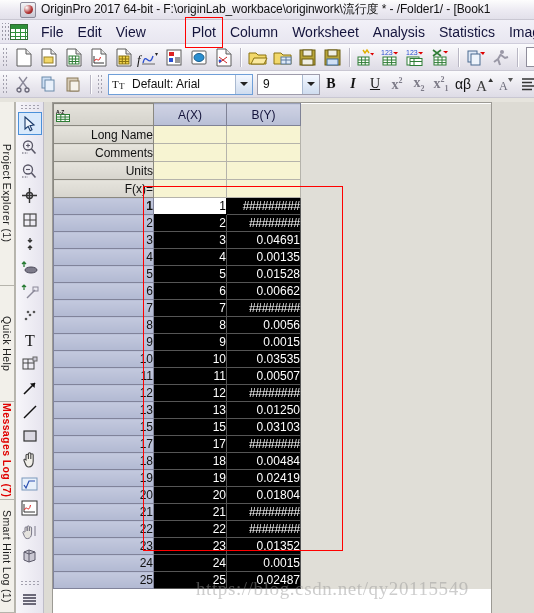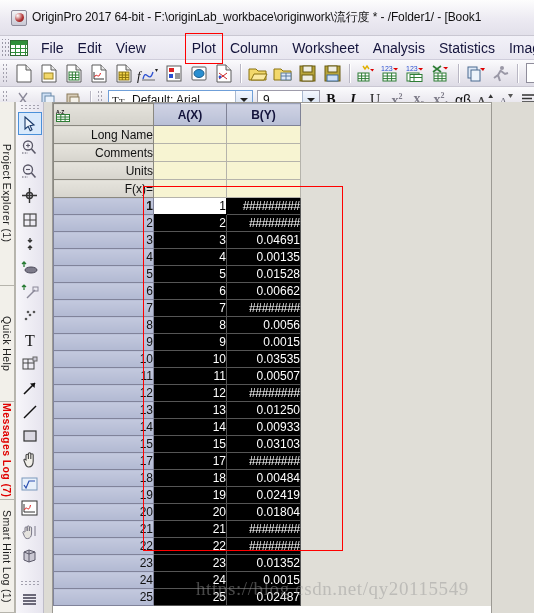--- a/index.html
+++ b/index.html
@@ -7,24 +7,24 @@
     margin: 0; padding: 0;
     width: 534px; height: 613px;
     overflow: hidden;
     font-family: "Liberation Sans", sans-serif;
     background: #d7d5cd;
   }
   #app { position: relative; width: 534px; height: 613px; background: #e6e4dd; }
 
   
   .titlebar {
-    height: 36px; width: 100%;
+    height: 20px; width: 100%;
     background: linear-gradient(#fdfdfd, #eceaf2 55%, #e2e0ea);
     border-bottom: 1px solid #c9c7d2;
-    display: flex; align-items: center; padding-left: 11px;
+    display: flex; align-items: center; padding-left: 20px;
     white-space: nowrap; overflow: hidden;
   }
   .app-icon {
     width: 16px; height: 16px; flex: 0 0 16px; margin-right: 5px;
     border-radius: 2px;
     background: linear-gradient(#f3f3f5, #c9c8d4);
     border: 1px solid #8d8b9a;
     position: relative;
   }
   .app-icon::after {
@@ -174,21 +174,21 @@
   .wstab {
     position: absolute; left: 8px; top: -2px; width: 34px; height: 14px;
     background: #e9e7e0; border: 1px solid #9c9a94; border-bottom: none;
   }
 
   table.ws { border-collapse: collapse; table-layout: fixed; width: 100%; }
   table.ws td, table.ws th { padding: 0; font-size: 12px; }
   .colhdr {
     background: linear-gradient(#cfd3e4, #b9bfd6);
     border: 1px solid #7f8296; border-top: 1px solid #9aa0b6;
-    color: #14143c; text-align: center; height: 22px; font-weight: bold;
+    color: #14143c; text-align: center; height: 22px; font-weight: normal;
   }
   .cornercell {
     background: linear-gradient(#e4e2db, #d4d2cb);
     border: 1px solid #8a8880; width: 22px; position: relative;
   }
   .az-icon {
     width: 16px; height: 15px; margin: 2px 0 0 2px; position: relative;
   }
   .lblcell {
     background: linear-gradient(#e6e4dd, #d6d4cd);
@@ -781,26 +781,20 @@
                 <td class="datacell hash">########</td>
                 <td class="spacer"></td>
               </tr>
               <tr>
                 <td class="rowhdr">13</td>
                 <td class="datacell">13</td>
                 <td class="datacell">0.01250</td>
                 <td class="spacer"></td>
               </tr>
               <tr>
-                <td class="rowhdr">14</td>
-                <td class="datacell">14</td>
-                <td class="datacell">0.00933</td>
-                <td class="spacer"></td>
-              </tr>
-              <tr>
                 <td class="rowhdr">15</td>
                 <td class="datacell">15</td>
                 <td class="datacell">0.03103</td>
                 <td class="spacer"></td>
               </tr>
               <tr>
                 <td class="rowhdr">17</td>
                 <td class="datacell">17</td>
                 <td class="datacell hash">########</td>
                 <td class="spacer"></td>

